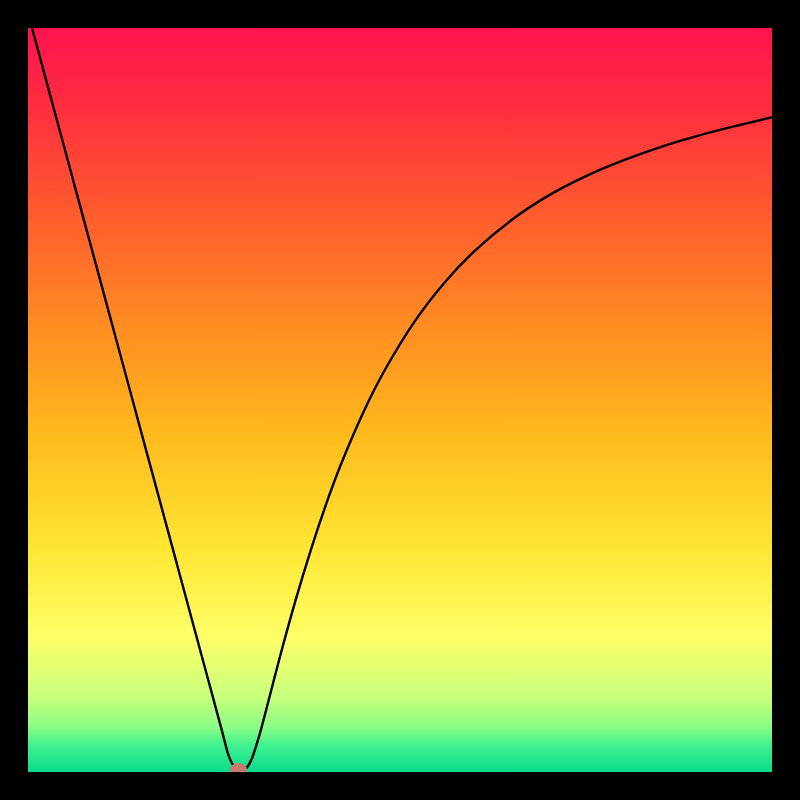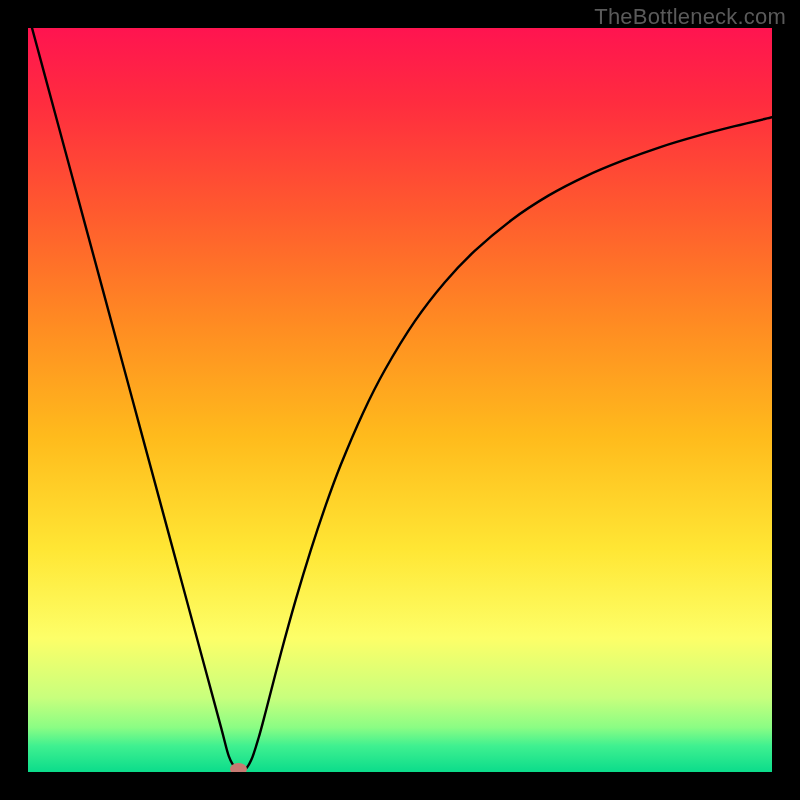--- a/index.html
+++ b/index.html
@@ -68,14 +68,13 @@
             <stop offset="94%" stop-color="#8bfd84"></stop>
             <stop offset="96.5%" stop-color="#3ff090"></stop>
             <stop offset="100%" stop-color="#0bdc8b"></stop>
           </linearGradient>
       </defs>
       <rect x="0" y="0" width="744" height="744" fill="url(#bg-grad)"></rect>
       <path id="curve-path" fill="none" stroke="#000000" stroke-width="2.4" stroke-linejoin="round" stroke-linecap="round" d="M 0 -14.879999999999995 C 2.48 -5.70, 9.92 21.82, 14.88 40.18 C 19.84 58.53, 24.80 76.88, 29.76 95.23 C 34.72 113.58, 39.68 131.94, 44.64 150.29 C 49.60 168.64, 54.56 186.99, 59.52 205.34 C 64.48 223.70, 69.44 242.05, 74.40 260.40 C 79.36 278.75, 84.32 297.10, 89.28 315.46 C 94.24 333.81, 99.20 352.16, 104.16 370.51 C 109.12 388.86, 114.08 407.22, 119.04 425.57 C 124.00 443.92, 128.96 462.27, 133.92 480.62 C 138.88 498.98, 143.84 517.33, 148.80 535.68 C 153.76 554.03, 158.72 572.38, 163.68 590.74 C 168.64 609.09, 173.60 627.44, 178.56 645.79 C 183.52 664.14, 189.72 687.08, 193.44 700.85 C 197.16 714.61, 198.40 721.68, 200.88 728.38 C 203.36 735.07, 205.84 738.67, 208.32 741.02 C 210.80 743.38, 213.28 744.00, 215.76 742.51 C 218.24 741.02, 220.72 737.55, 223.20 732.10 C 225.68 726.64, 228.16 718.08, 230.64 709.78 C 233.12 701.47, 234.36 696.38, 238.08 682.25 C 241.80 668.11, 248.00 643.44, 252.96 624.96 C 257.92 606.48, 262.88 588.50, 267.84 571.39 C 272.80 554.28, 277.76 537.91, 282.72 522.29 C 287.68 506.66, 292.64 491.78, 297.60 477.65 C 302.56 463.51, 306.28 452.85, 312.48 437.47 C 318.68 422.10, 327.36 401.39, 334.80 385.39 C 342.24 369.40, 348.44 356.87, 357.12 341.50 C 365.80 326.12, 376.96 307.64, 386.88 293.14 C 396.80 278.63, 406.72 266.10, 416.64 254.45 C 426.56 242.79, 435.24 233.62, 446.40 223.20 C 457.56 212.78, 471.20 201.25, 483.60 191.95 C 496.00 182.65, 508.40 174.72, 520.80 167.40 C 533.20 160.08, 545.60 153.88, 558.00 148.06 C 570.40 142.23, 582.80 137.27, 595.20 132.43 C 607.60 127.60, 620.00 123.13, 632.40 119.04 C 644.80 114.95, 657.20 111.35, 669.60 107.88 C 682.00 104.41, 694.40 101.31, 706.80 98.21 C 719.20 95.11, 737.80 90.77, 744.00 89.28"></path>
     </svg>
     <div class="marker" id="min-marker" style="left: 202.368px; top: 735.072px; width: 16.368px; height: 11.904px; background: rgb(199, 122, 114);"></div>
   </div>
-  <div class="watermark">TheBottleneck.com</div>
 </div>
 
 </body></html>

